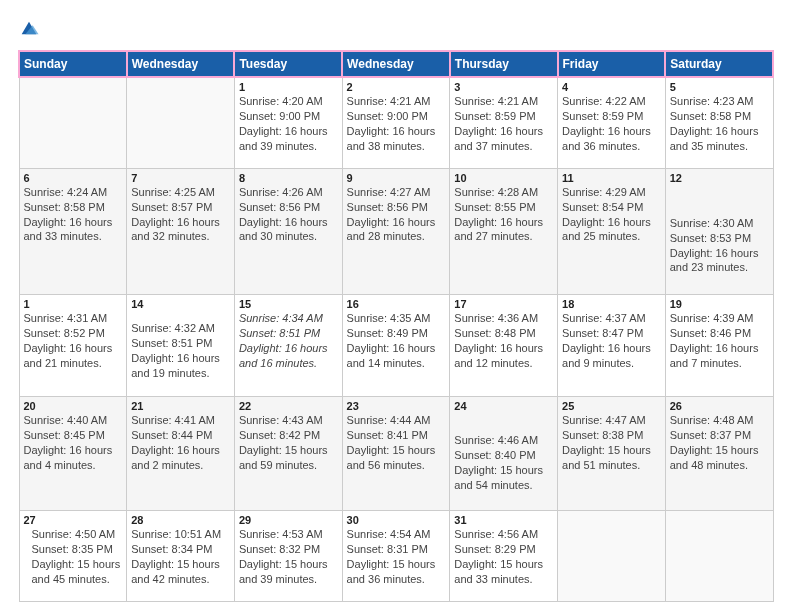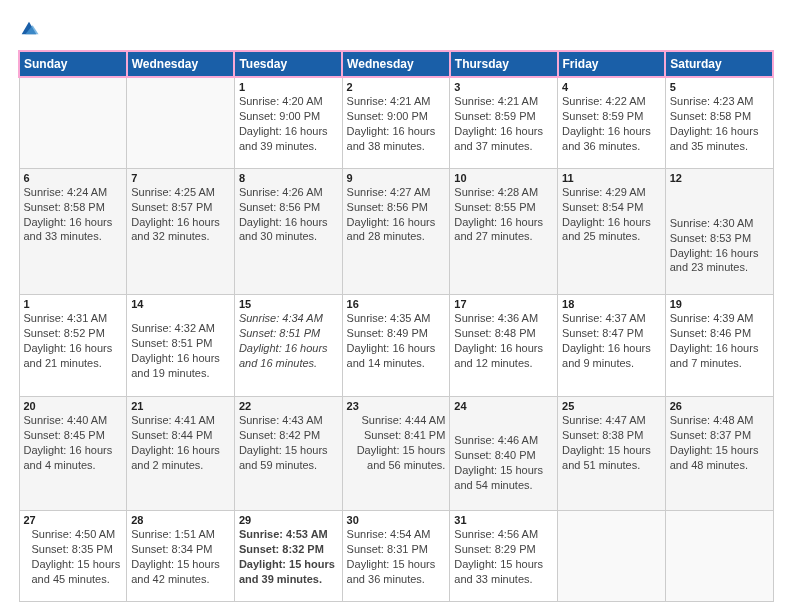--- a/index.html
+++ b/index.html
@@ -290,21 +290,21 @@
           </td>
           <td>
             <span class="day-num">22</span>
             <div class="day-info" style="white-space: pre-line;">Sunrise: 4:43 AM
 Sunset: 8:42 PM
 Daylight: 15 hours
 and 59 minutes.</div>
           </td>
           <td>
             <span class="day-num">23</span>
-            <div class="day-info" style="white-space: pre-line; text-align: right;">Sunrise: 4:44 AM
+            <div class="day-info" style="white-space: pre-line;">Sunrise: 4:44 AM
 Sunset: 8:41 PM
 Daylight: 15 hours
 and 56 minutes.</div>
           </td>
           <td>
             <span class="day-num">24</span>
             <div class="day-info" style="white-space: pre-line; margin-top: 21px;">Sunrise: 4:46 AM
 Sunset: 8:40 PM
 Daylight: 15 hours
 and 54 minutes.</div>
@@ -327,28 +327,28 @@
         <tr>
           <td>
             <span class="day-num">27</span>
             <div class="day-info" style="white-space: pre-line; margin-left: 8px;">Sunrise: 4:50 AM
 Sunset: 8:35 PM
 Daylight: 15 hours
 and 45 minutes.</div>
           </td>
           <td>
             <span class="day-num">28</span>
-            <div class="day-info" style="white-space: pre-line;">Sunrise: 1:51 AM
+            <div class="day-info" style="white-space: pre-line;">Sunrise: 10:51 AM
 Sunset: 8:34 PM
 Daylight: 15 hours
 and 42 minutes.</div>
           </td>
           <td>
             <span class="day-num">29</span>
-            <div class="day-info" style="white-space: pre-line; font-weight: bold;">Sunrise: 4:53 AM
+            <div class="day-info" style="white-space: pre-line;">Sunrise: 4:53 AM
 Sunset: 8:32 PM
 Daylight: 15 hours
 and 39 minutes.</div>
           </td>
           <td>
             <span class="day-num">30</span>
             <div class="day-info" style="white-space: pre-line;">Sunrise: 4:54 AM
 Sunset: 8:31 PM
 Daylight: 15 hours
 and 36 minutes.</div>

